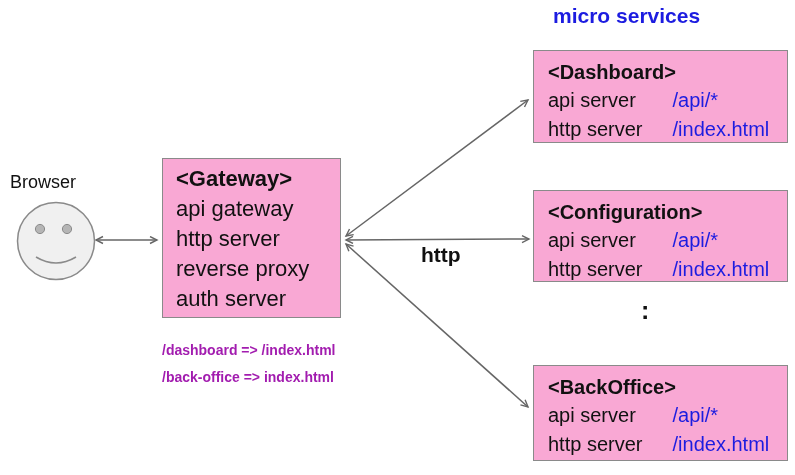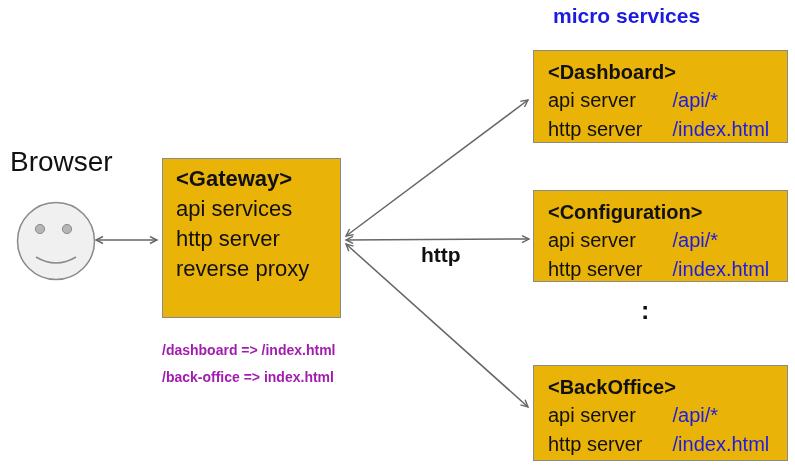--- a/index.html
+++ b/index.html
@@ -10,38 +10,38 @@
     background: #ffffff;
     font-family: "Liberation Sans", "DejaVu Sans", sans-serif;
     color: #111111;
     overflow: hidden;
   }
   .abs { position: absolute; }
 
   
   .node-box {
     position: absolute;
-    background: #eab308;
+    background: #f9a8d4;
     border: 1px solid #8a8a8a;
     box-sizing: border-box;
   }
   #gateway-box { left: 162px; top: 158px; width: 179px; height: 160px; padding: 5px 17px 0 13px; }
   .gw-title { font-size: 22px; font-weight: bold; line-height: 30px; white-space: nowrap; }
   .gw-line  { font-size: 22px; line-height: 30px; white-space: nowrap; }
 
   .svc-box { left: 533px; width: 255px; padding: 7px 0 0 14px; }
   #svc-dashboard     { top: 50px;  height: 93px; }
   #svc-configuration { top: 190px; height: 92px; }
   #svc-backoffice    { top: 365px; height: 96px; }
   .svc-title { font-size: 20px; font-weight: bold; line-height: 28px; white-space: nowrap; }
   .svc-row   { font-size: 20px; line-height: 29px; white-space: nowrap; }
   .svc-label { display: inline-block; width: 119px; }
   .blue { color: #1c1ce0; }
 
-  #browser-label { left: 10px; top: 146px; font-size: 28px; text-align: center; }
+  #browser-label { left: 10px; top: 172px; font-size: 18px; text-align: center; }
   #micro-services-title { left: 553px; top: 4px; font-size: 21px; font-weight: bold; color: #1c1ce0; }
   #http-label { left: 421px; top: 243px; font-size: 21px; font-weight: bold; }
   #ellipsis-label { left: 641px; top: 296px; font-size: 25px; font-weight: bold; }
 
   #route-mappings { left: 162px; top: 337px; font-size: 14px; line-height: 27px; color: #a21caf; white-space: nowrap; font-weight: bold; }
 
   #connector-layer { left: 0; top: 0; pointer-events: none; }
   #browser-face { left: 16px; top: 200px; }
 </style>
 </head>
@@ -65,23 +65,24 @@
 
   <svg id="browser-face" class="abs" width="80" height="82" viewBox="0 0 80 82">
     <circle cx="40" cy="41" r="38.5" fill="#f0f0f0" stroke="#8a8a8a" stroke-width="1.5"></circle>
     <circle cx="24" cy="29" r="4.6" fill="#b5b5b5" stroke="#8a8a8a" stroke-width="1"></circle>
     <circle cx="51" cy="29" r="4.6" fill="#b5b5b5" stroke="#8a8a8a" stroke-width="1"></circle>
     <path d="M20,57 Q40,69 60,57" fill="none" stroke="#8a8a8a" stroke-width="1.5"></path>
   </svg>
 
   <div id="gateway-box" class="node-box">
     <div class="gw-title">&lt;Gateway&gt;</div>
-    <div class="gw-line">api services</div>
+    <div class="gw-line">api gateway</div>
     <div class="gw-line">http server</div>
     <div class="gw-line">reverse proxy</div>
+    <div class="gw-line">auth server</div>
   </div>
 
   <div id="route-mappings" class="abs">
     <div>/dashboard =&gt; /index.html</div>
     <div>/back-office =&gt; index.html</div>
   </div>
 
   <div id="micro-services-title" class="abs">micro services</div>
 
   <div id="http-label" class="abs">http</div>

